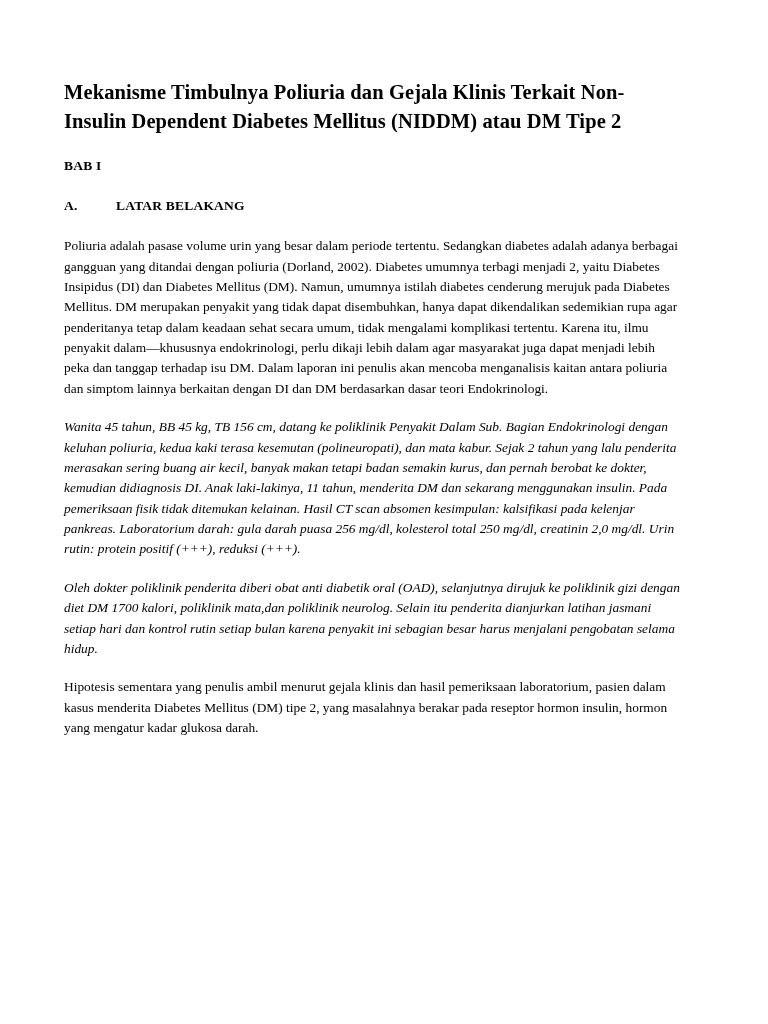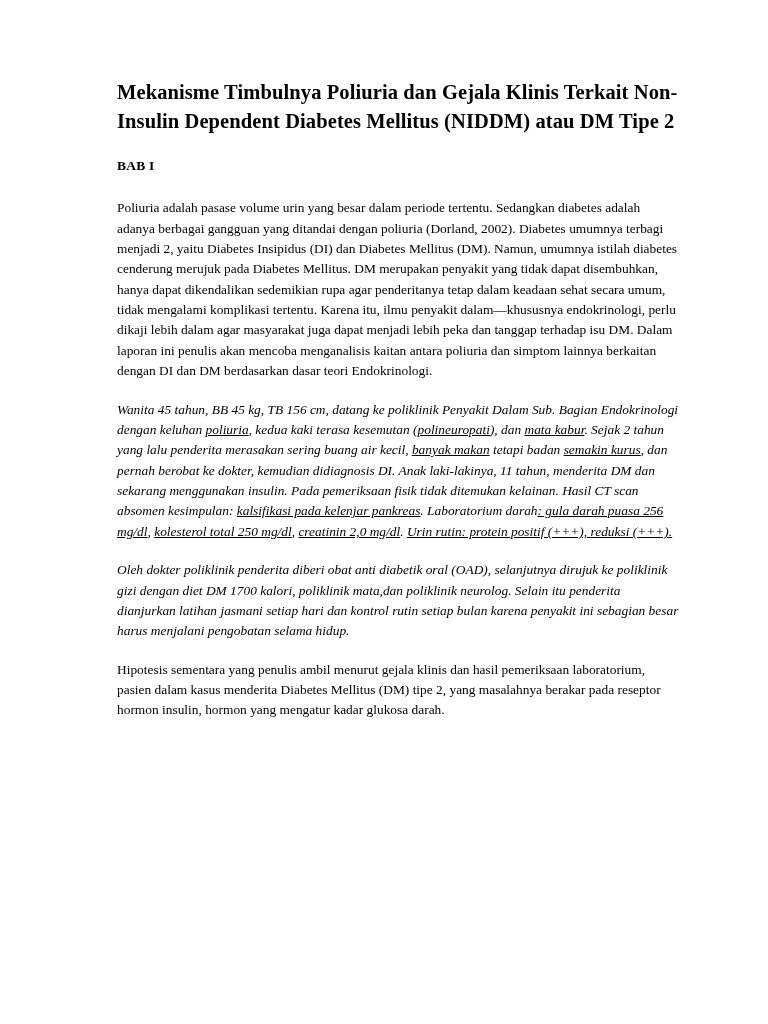--- a/index.html
+++ b/index.html
@@ -10,21 +10,21 @@
   body {
     width: 768px;
     height: 1024px;
     font-family: "Liberation Serif", serif;
     color: #000000;
   }
   .page {
     width: 768px;
     height: 1024px;
     box-sizing: border-box;
-    padding: 78px 88px 0 117px;
+    padding: 78px 88px 0 64px;
     position: relative;
     border-radius: 25px;
   }
   .doc-title {
     font-size: 20.5px;
     font-weight: bold;
     line-height: 1.42;
     margin: 0 0 22px 0;
     letter-spacing: 0.1px;
   }
@@ -51,21 +51,20 @@
   p.body-text {
     font-size: 13.4px;
     line-height: 1.52;
     margin: 8px 0 18px 0;
     text-align: left;
   }
   p.body-text.italic {
     font-style: italic;
   }
   .u {
-    text-decoration: underline;
     text-align: center;
   }
   .lead-underline {
     text-decoration: underline;
     font-size: 13.4px;
     line-height: 1.52;
     margin: 0 0 18px 0;
     display: block;
   }
   .scenario-block {
@@ -75,20 +74,23 @@
 </head>
 <body>
 
 <div class="page">
 
   <h1 class="doc-title">Mekanisme Timbulnya Poliuria dan Gejala Klinis Terkait Non-Insulin Dependent Diabetes Mellitus (NIDDM) atau DM Tipe 2</h1>
 
   <div class="centered-heading">BAB I</div>
 
 
+  <div class="section-heading">
+    <span class="sec-letter">A.</span><span>LATAR BELAKANG</span>
+  </div>
 
   <p class="body-text">Poliuria adalah pasase volume urin yang besar dalam periode tertentu. Sedangkan diabetes adalah adanya berbagai gangguan yang ditandai dengan poliuria (Dorland, 2002). Diabetes umumnya terbagi menjadi 2, yaitu Diabetes Insipidus (DI) dan Diabetes Mellitus (DM). Namun, umumnya istilah diabetes cenderung merujuk pada Diabetes Mellitus. DM merupakan penyakit yang tidak dapat disembuhkan, hanya dapat dikendalikan sedemikian rupa agar penderitanya tetap dalam keadaan sehat secara umum, tidak mengalami komplikasi tertentu. Karena itu, ilmu penyakit dalam—khususnya endokrinologi, perlu dikaji lebih dalam agar masyarakat juga dapat menjadi lebih peka dan tanggap terhadap isu DM. Dalam laporan ini penulis akan mencoba menganalisis kaitan antara poliuria dan simptom lainnya berkaitan dengan DI dan DM berdasarkan dasar teori Endokrinologi.</p>
 
 
   <p class="body-text italic scenario-block" id="scenario1"><span>Wanita 45 tahun, BB 45 kg, TB 156 cm, datang ke poliklinik Penyakit Dalam Sub. Bagian Endokrinologi dengan keluhan </span><span class="u">poliuria</span><span>, kedua kaki terasa kesemutan (</span><span class="u">polineuropati</span><span>), dan </span><span class="u">mata kabur</span><span>. Sejak 2 tahun yang lalu penderita merasakan sering buang air kecil, </span><span class="u">banyak makan</span><span> tetapi badan </span><span class="u">semakin kurus</span><span>, dan pernah berobat ke dokter, kemudian didiagnosis DI. Anak laki-lakinya, 11 tahun, menderita DM dan sekarang menggunakan insulin. Pada pemeriksaan fisik tidak ditemukan kelainan. Hasil CT scan absomen kesimpulan: </span><span class="u">kalsifikasi pada kelenjar pankreas</span><span>. Laboratorium darah</span><span class="u">: gula darah puasa 256 mg/dl</span><span>, </span><span class="u">kolesterol total 250 mg/dl</span><span>, </span><span class="u">creatinin 2,0 mg/dl</span><span>. </span><span class="u">Urin rutin: protein positif (+++), reduksi (+++).</span></p>
 
   <p class="body-text italic">Oleh dokter poliklinik penderita diberi obat anti diabetik oral (OAD), selanjutnya dirujuk ke poliklinik gizi dengan diet DM 1700 kalori, poliklinik mata,dan poliklinik neurolog. Selain itu penderita dianjurkan latihan jasmani setiap hari dan kontrol rutin setiap bulan karena penyakit ini sebagian besar harus menjalani pengobatan selama hidup.</p>
 
   <p class="body-text">Hipotesis sementara yang penulis ambil menurut gejala klinis dan hasil pemeriksaan laboratorium, pasien dalam kasus menderita Diabetes Mellitus (DM) tipe 2, yang masalahnya berakar pada reseptor hormon insulin, hormon yang mengatur kadar glukosa darah.</p>
 

